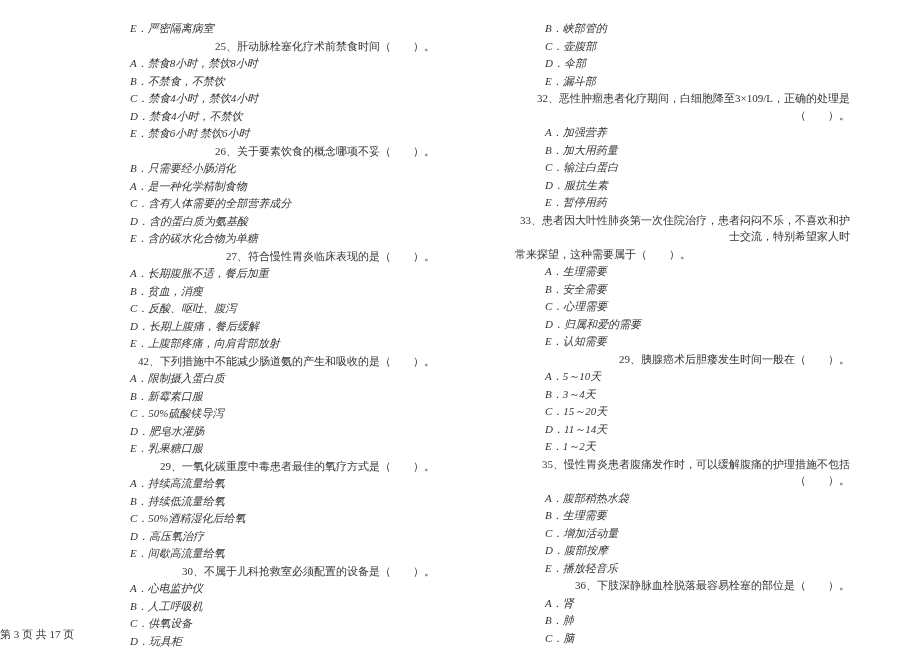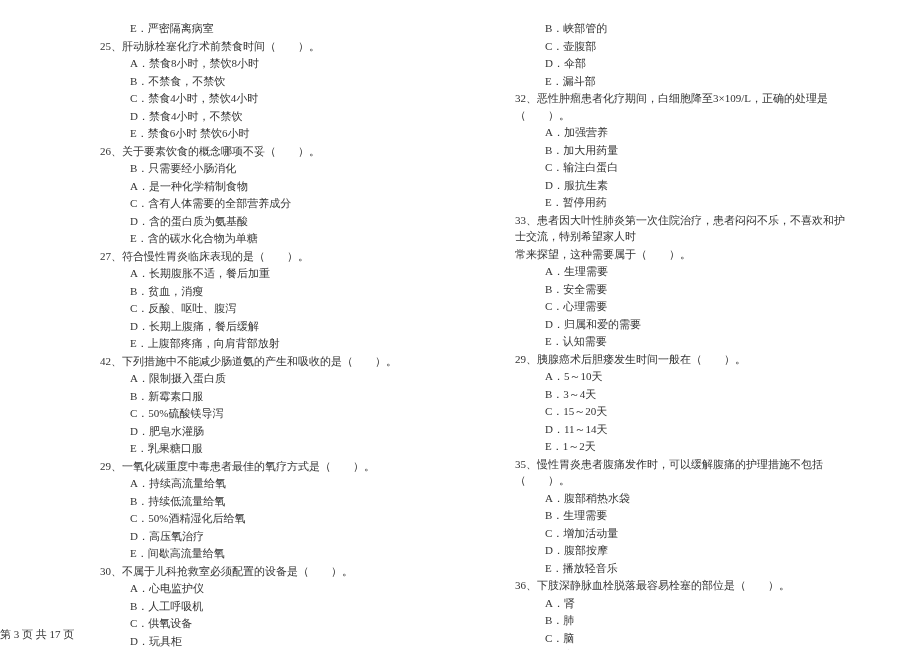--- a/index.html
+++ b/index.html
@@ -22,24 +22,26 @@
       gap: 80px;
     }
     .column {
       flex: 1;
       line-height: 1.5;
     }
     .option-item {
       padding-left: 30px;
       margin-bottom: 1px;
       color: #333;
+      font-style: italic;
     }
     .question-item {
       margin-bottom: 1px;
       color: #333;
+      text-align: right;
     }
     .question-continuation {
       padding-left: 0;
       margin-bottom: 1px;
       color: #333;
     }
     .footer {
       position: absolute;
       bottom: 8px;
       left: 0;

